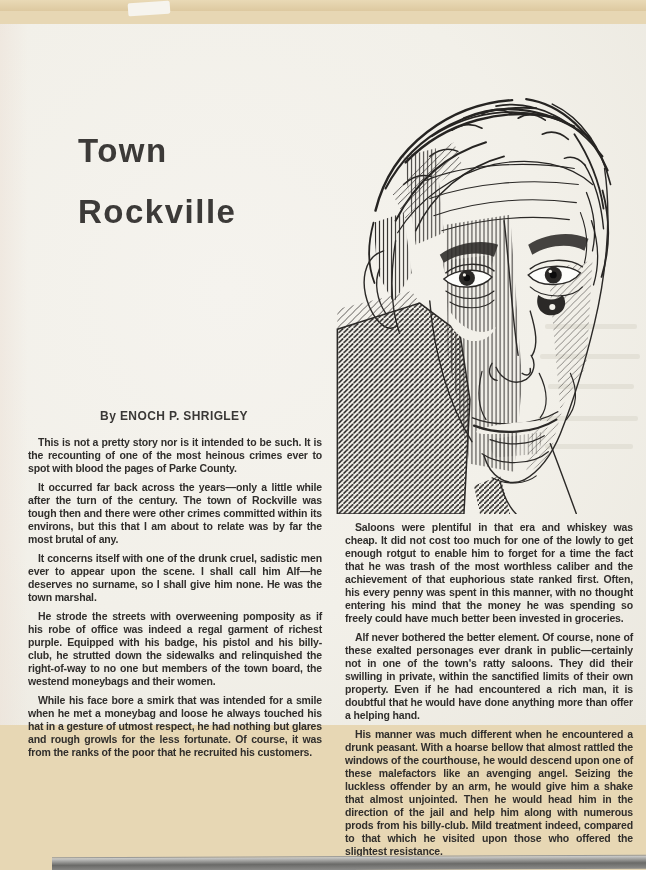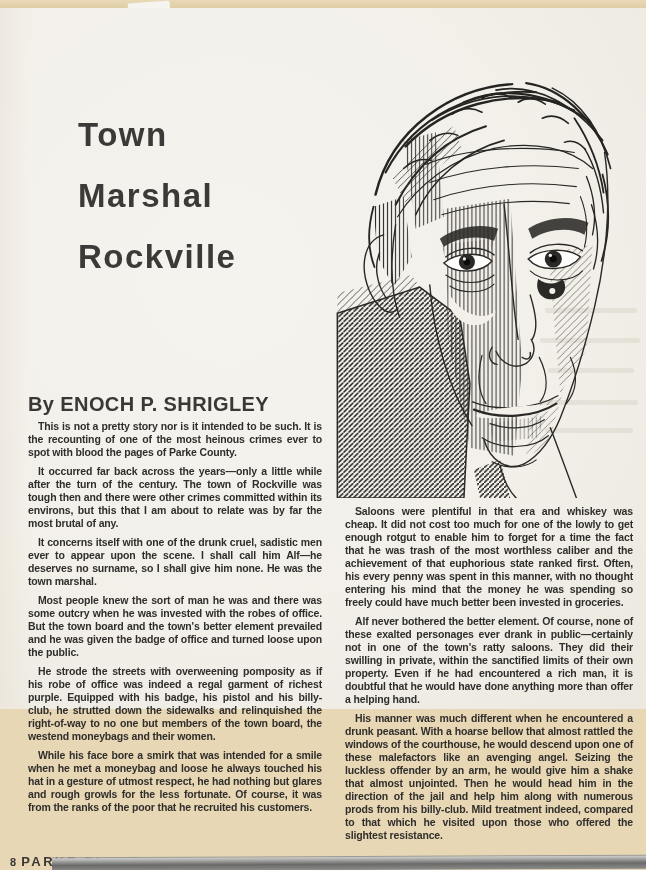--- a/index.html
+++ b/index.html
@@ -11,38 +11,38 @@
   .scan{position:absolute;inset:0;}
   .top-band{
     position:absolute;left:0;top:0;width:646px;height:11px;
     background:linear-gradient(#e9d9b6,#ddc9a0);
   }
   .top-tab{
     position:absolute;left:128px;top:2px;width:42px;height:13px;
     background:#f6f4ee;transform:rotate(-4deg);border-radius:2px;
   }
   .page{
-    position:absolute;left:0;top:8px;width:646px;height:701px;
+    position:absolute;left:0;top:24px;width:646px;height:701px;
     background:
       radial-gradient(ellipse at 35% 38%, #f5f3ee 0%, #f2f0e9 55%, #ebe8df 100%);
   }
   .page::before{ 
     content:"";position:absolute;inset:0;
     background:linear-gradient(90deg, rgba(236,224,214,.5) 0, rgba(236,224,214,0) 28px);
     pointer-events:none;
   }
   .title{
     position:absolute;left:78px;top:96px;margin:0;
     font-size:33px;line-height:61px;font-weight:700;color:#3c3a38;
     letter-spacing:1.5px;
   }
   .title-line{display:block;}
   .byline{
     position:absolute;left:28px;top:385px;width:292px;
-    text-align:left;font-size:20px;font-weight:700;color:#3a3836;
+    text-align:center;font-size:12px;font-weight:700;color:#3a3836;
     letter-spacing:.4px;
   }
   .col{
     position:absolute;color:#302e2c;font-weight:700;
     font-size:10.5px;line-height:13px;letter-spacing:-0.15px;
     text-align:justify;
   }
   .col p{margin:0 0 6px 0;text-indent:10px;}
   .col-left{left:28px;top:412px;width:294px;}
   .col-right{left:345px;top:497px;width:288px;}
@@ -74,21 +74,20 @@
 <body>
 
 <div class="scan">
   <div class="top-band"></div>
   <div class="top-tab"></div>
 
   <div class="page">
 
     <h1 class="title">
       <span class="title-line">Town</span>
-      <span class="title-line">Marshal</span>
       <span class="title-line">Rockville</span>
     </h1>
 
     <div class="byline">By ENOCH P. SHRIGLEY</div>
 
     <div class="ghost" style="left:545px;top:300px;width:92px;"></div>
     <div class="ghost" style="left:540px;top:330px;width:100px;"></div>
     <div class="ghost" style="left:548px;top:360px;width:86px;"></div>
     <div class="ghost" style="left:538px;top:392px;width:100px;"></div>
     <div class="ghost" style="left:545px;top:420px;width:88px;"></div>
@@ -213,21 +212,20 @@
 
         <path d="M148,380 C166,392 198,392 214,378" stroke="#2b2927" fill="none" stroke-width="1.2" stroke-linecap="round"></path>
         <path d="M158,404 C172,412 192,410 202,402" stroke="#2b2927" fill="none" stroke-width="1.1" stroke-linecap="round"></path>
       </svg>
     </div>
 
     <div class="col col-left">
       <p>This is not a pretty story nor is it intended to be such. It is the recounting of one of the most heinous crimes ever to spot with blood the pages of Parke County.</p>
       <p>It occurred far back across the years—only a little while after the turn of the century. The town of Rockville was tough then and there were other crimes committed within its environs, but this that I am about to relate was by far the most brutal of any.</p>
       <p>It concerns itself with one of the drunk cruel, sadistic men ever to appear upon the scene. I shall call him Alf—he deserves no surname, so I shall give him none. He was the town marshal.</p>
-      <p>Most people knew the sort of man he was and there was some outcry when he was invested with the robes of office. But the town board and the town's better element prevailed and he was given the badge of office and turned loose upon the public.</p>
       <p>He strode the streets with overweening pomposity as if his robe of office was indeed a regal garment of richest purple. Equipped with his badge, his pistol and his billy-club, he strutted down the sidewalks and relinquished the right-of-way to no one but members of the town board, the westend moneybags and their women.</p>
       <p>While his face bore a smirk that was intended for a smile when he met a moneybag and loose he always touched his hat in a gesture of utmost respect, he had nothing but glares and rough growls for the less fortunate. Of course, it was from the ranks of the poor that he recruited his customers.</p>
     </div>
 
     <div class="col col-right">
       <p>Saloons were plentiful in that era and whiskey was cheap. It did not cost too much for one of the lowly to get enough rotgut to enable him to forget for a time the fact that he was trash of the most worthless caliber and the achievement of that euphorious state ranked first. Often, his every penny was spent in this manner, with no thought entering his mind that the money he was spending so freely could have much better been invested in groceries.</p>
       <p>Alf never bothered the better element. Of course, none of these exalted personages ever drank in public—certainly not in one of the town's ratty saloons. They did their swilling in private, within the sanctified limits of their own property. Even if he had encountered a rich man, it is doubtful that he would have done anything more than offer a helping hand.</p>
       <p>His manner was much different when he encountered a drunk peasant. With a hoarse bellow that almost rattled the windows of the courthouse, he would descend upon one of these malefactors like an avenging angel. Seizing the luckless offender by an arm, he would give him a shake that almost unjointed. Then he would head him in the direction of the jail and help him along with numerous prods from his billy-club. Mild treatment indeed, compared to that which he visited upon those who offered the slightest resistance.</p>
       <p>These he would treat to a good one to the jaw, a blow</p>
       <div class="continued">Continued</div>

